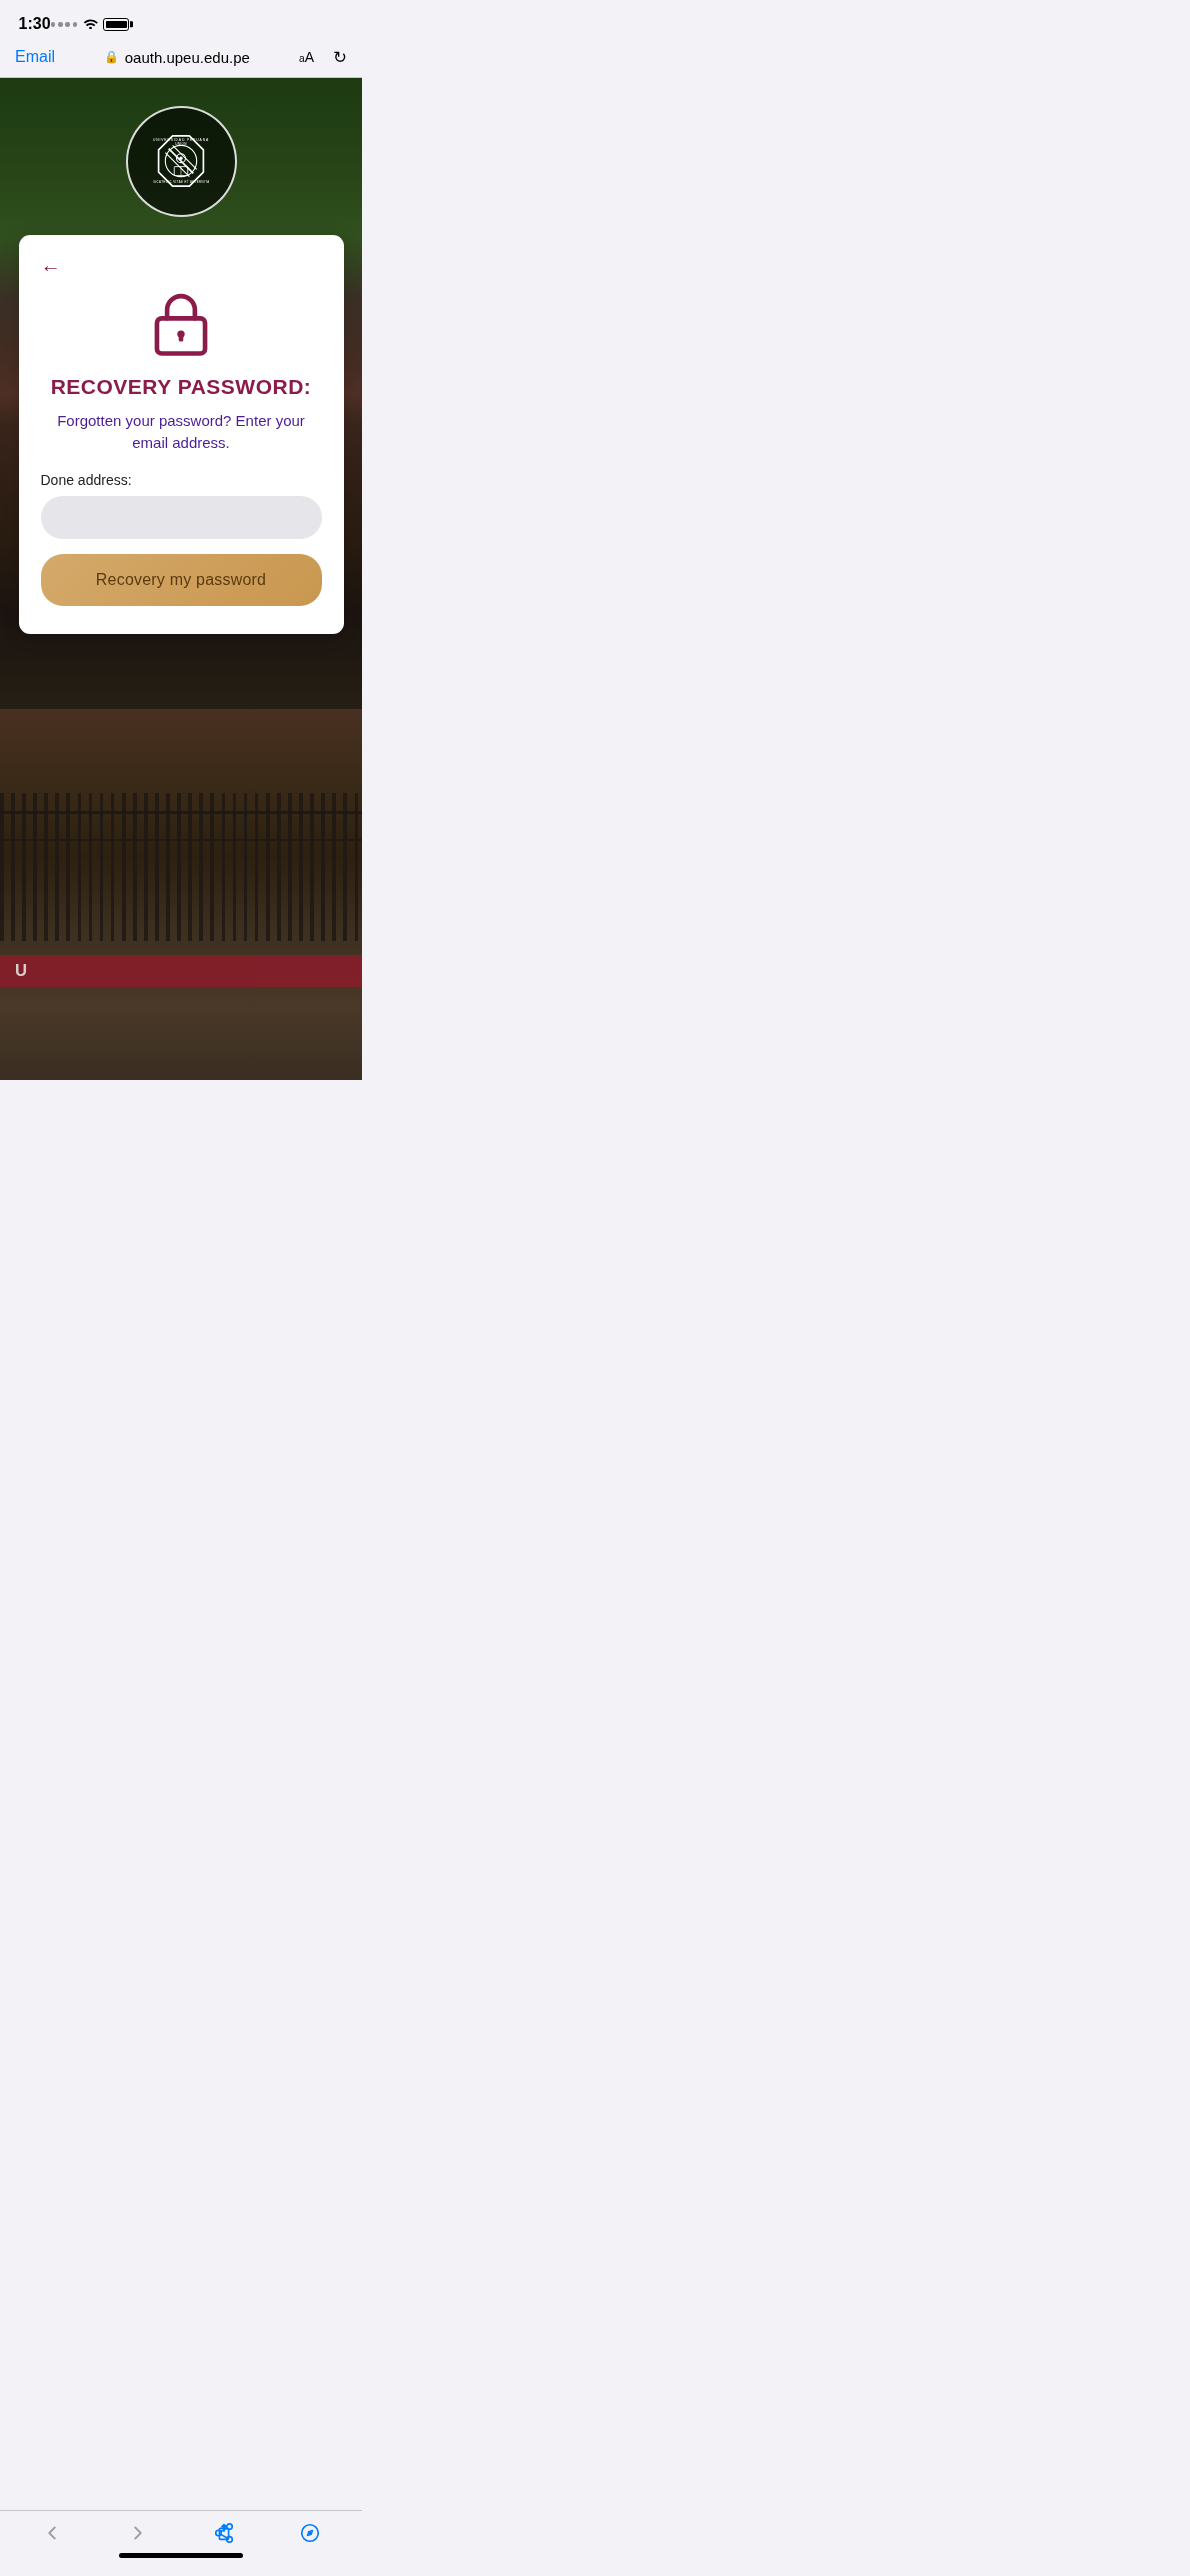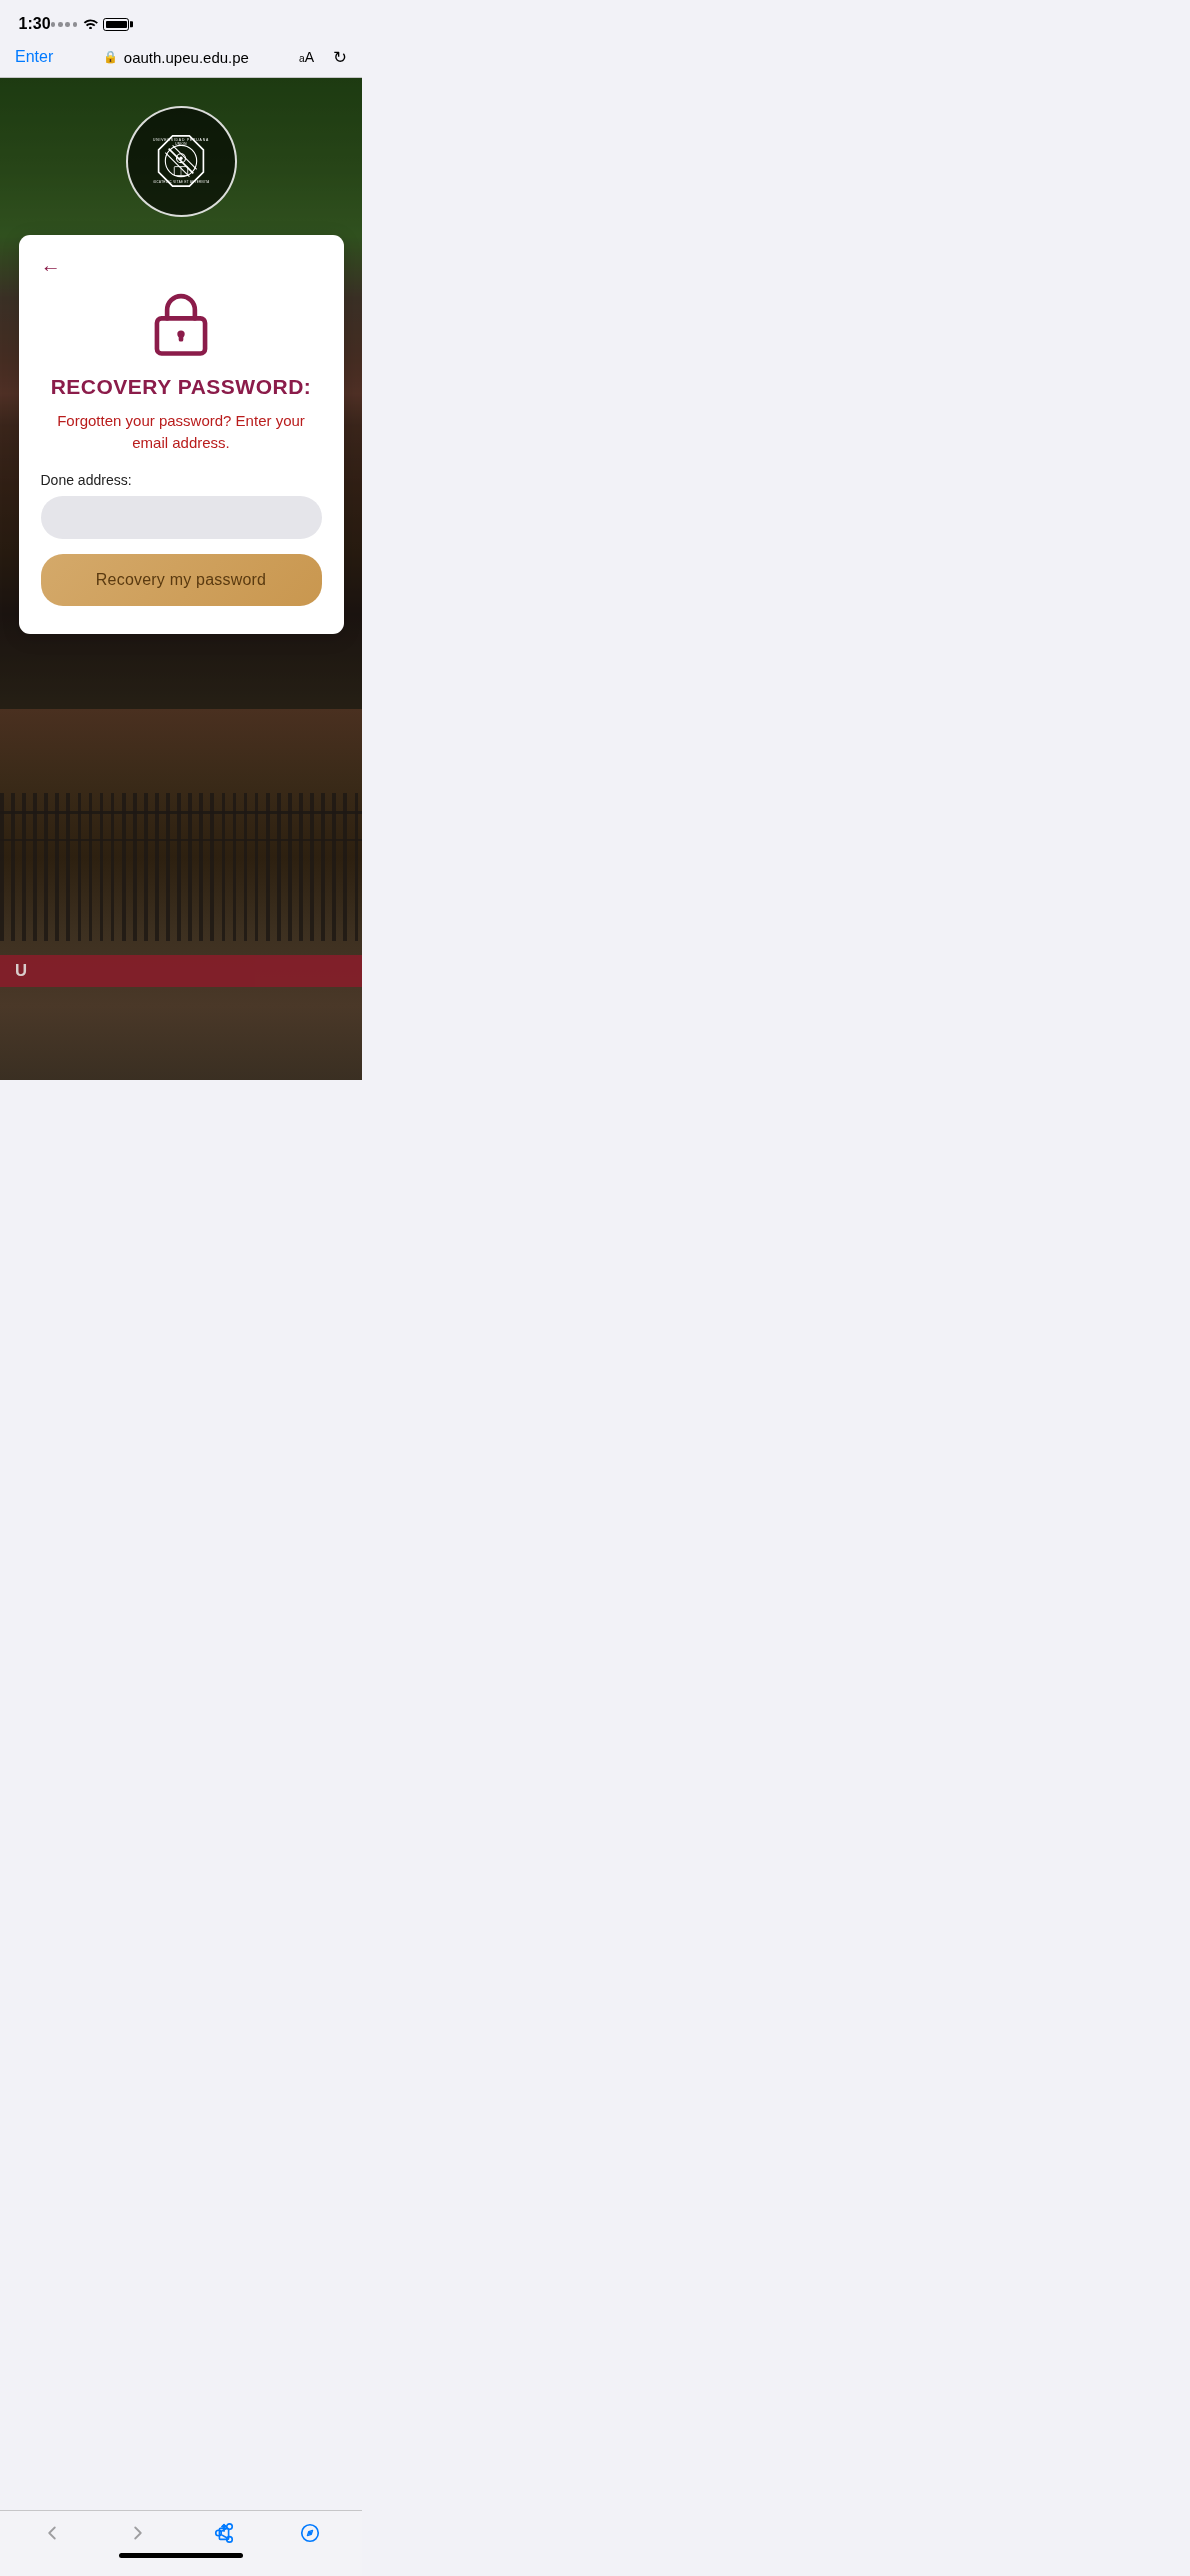--- a/index.html
+++ b/index.html
@@ -244,21 +244,21 @@
       text-align: center;
       color: #8b1c4a;
       font-size: 21px;
       font-weight: 700;
       letter-spacing: 0.5px;
       margin-bottom: 11px;
     }
 
     .recovery-subtitle {
       text-align: center;
-      color: #b91c1c;
+      color: #4c1d95;
       font-size: 15px;
       font-weight: 400;
       line-height: 1.45;
       margin-bottom: 18.5px;
     }
 
     .email-label {
       font-size: 14px;
       color: #222;
       font-weight: 400;
@@ -449,21 +449,21 @@
       </svg>
     </span>
     <div class="battery-icon">
       <div class="battery-fill"></div>
     </div>
   </div>
 </div>
 
 <div class="browser-chrome">
   <div class="browser-nav">
-    <button class="done-btn">Enter</button>
+    <button class="done-btn">Email</button>
     <div class="url-bar">
       <span class="lock-icon-small">🔒</span>
       <span class="url-text">oauth.upeu.edu.pe</span>
     </div>
     <div class="browser-actions">
       <span class="aa-btn">
         <span class="small-a">a</span>A
       </span>
       <span class="reload-btn">↻</span>
     </div>

